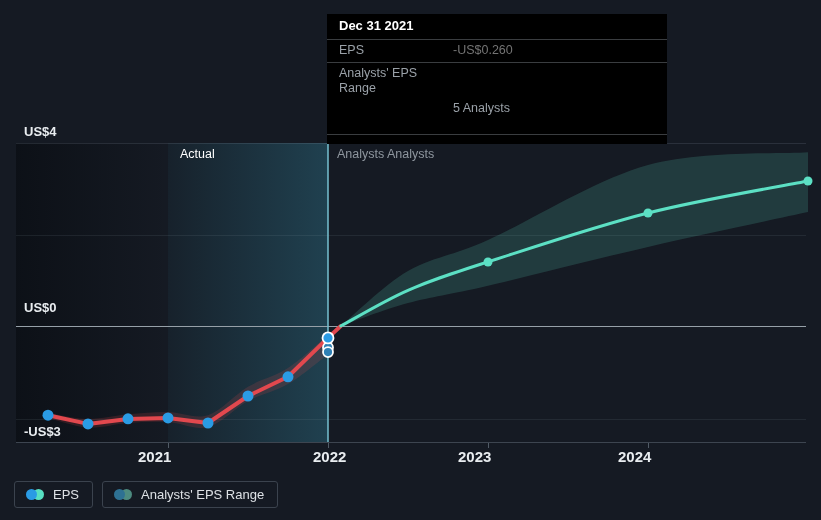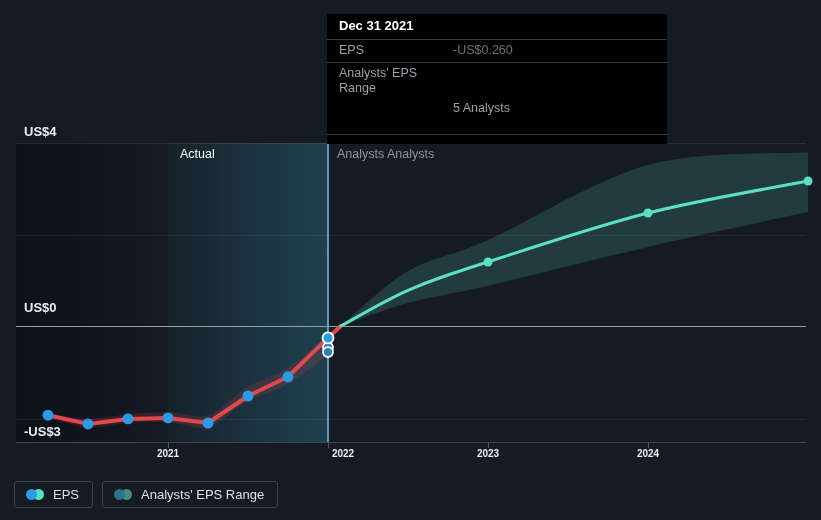--- a/index.html
+++ b/index.html
@@ -18,21 +18,21 @@
   .gridline.axis{top:442px;background:rgba(155,170,185,.30)}
   .tick{position:absolute;top:443px;width:1px;height:5px;background:rgba(155,170,185,.45)}
   
   .shade-left{position:absolute;left:16px;top:143px;width:152px;height:299px;
     background:linear-gradient(90deg,rgba(4,7,11,.5),rgba(4,7,11,0))}
   .shade-actual{position:absolute;left:168px;top:143px;width:160px;height:299px;
     background:linear-gradient(90deg,rgba(45,130,155,.07),rgba(60,165,195,.28))}
   .hoverline{position:absolute;left:327px;top:118px;width:2px;height:324px;background:rgba(118,192,208,.75)}
   
   .ylabel{position:absolute;left:24px;color:#e9edf0;font-size:13px;font-weight:bold}
-  .xlabel{position:absolute;top:448px;width:60px;text-align:center;color:#e9edf0;font-size:10px;font-weight:bold}
+  .xlabel{position:absolute;top:448px;width:60px;color:#e9edf0;font-size:15px;font-weight:bold}
   .phase{position:absolute;top:147px;font-size:12.5px}
   .phase.actual{left:180px;width:140px;text-align:left;color:#ffffff}
   .phase.forecast{left:337px;color:#8e969e}
   
   #chart-canvas{position:absolute;left:0;top:0}
   
   .tooltip{position:absolute;left:327px;top:14px;width:340px;background:#000;color:#fff;z-index:6}
   .tt-title{font-size:13px;font-weight:bold;padding:4px 12px 6px;border-bottom:1px solid #3a3d40}
   .tt-row{display:flex;font-size:12.5px;padding:3px 12px 2px;line-height:15px}
   .tt-row.sep{border-bottom:1px solid #3a3d40;padding-bottom:4px}

